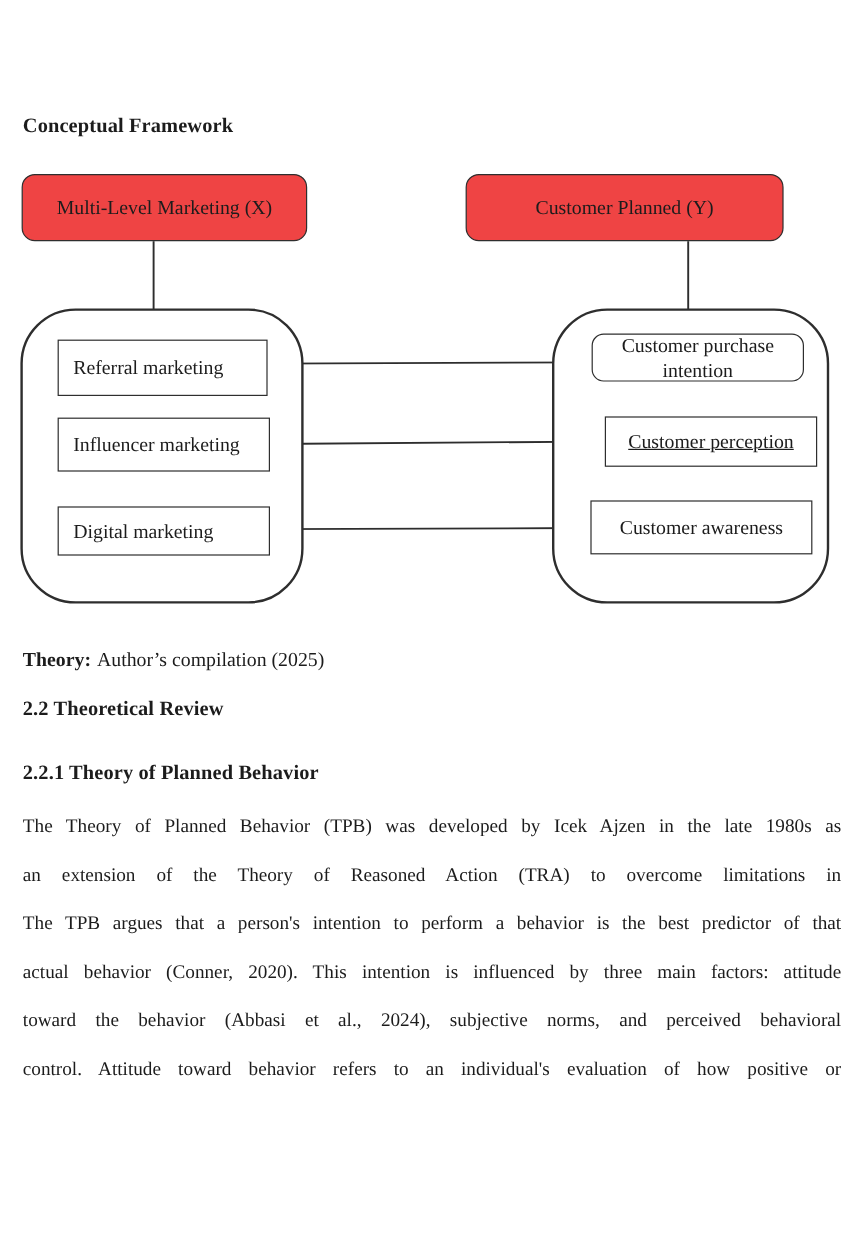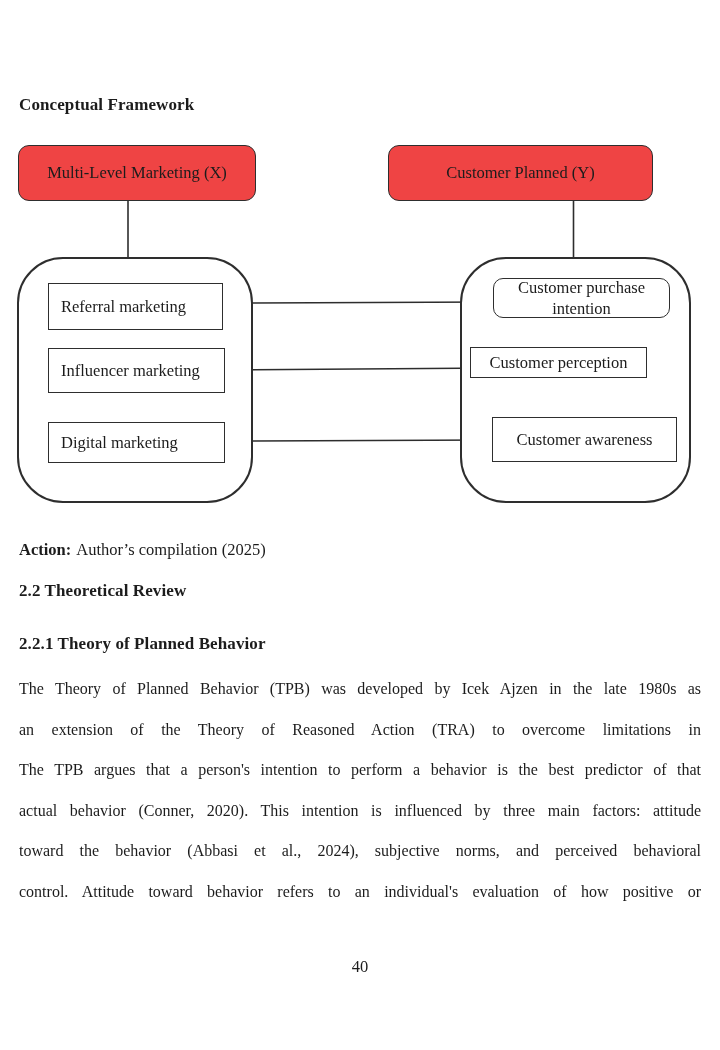--- a/index.html
+++ b/index.html
@@ -54,21 +54,21 @@
     background: #fff;
     font-size: 16.5px;
     display: flex; align-items: center;
   }
   .ibox.left-align { padding-left: 12px; }
   .ibox.centered { justify-content: center; text-align: center; line-height: 1.28; padding: 0 6px; }
   #box-referral   { left: 48px; top: 283px; width: 175px; height: 47px; }
   #box-influencer { left: 48px; top: 348px; width: 177px; height: 45px; }
   #box-digital    { left: 48px; top: 422px; width: 177px; height: 41px; }
   #box-purchase   { left: 493px; top: 278px; width: 177px; height: 40px; border-radius: 10px; }
-  #box-perception { left: 470px; top: 347px; width: 177px; height: 31px; }
+  #box-perception { left: 504px; top: 347px; width: 177px; height: 42px; text-decoration: underline; }
   #box-awareness  { left: 492px; top: 417px; width: 185px; height: 45px; text-align: center; }
 
   svg.connectors {
     position: absolute; left: 0; top: 0;
     pointer-events: none;
   }
 
   .source-line {
     position: absolute; left: 19px; top: 540px;
     font-size: 16.5px; white-space: nowrap;
@@ -123,30 +123,29 @@
 
   <div class="ibox left-align" id="box-referral">Referral marketing</div>
   <div class="ibox left-align" id="box-influencer">Influencer marketing</div>
   <div class="ibox left-align" id="box-digital">Digital marketing</div>
 
   <div class="ibox centered" id="box-purchase">Customer purchase intention</div>
   <div class="ibox centered" id="box-perception">Customer perception</div>
   <div class="ibox centered" id="box-awareness">Customer awareness</div>
 
   <p class="source-line">
-    <span class="lbl">Action:</span><span class="txt">Author’s compilation (2025)</span>
+    <span class="lbl">Theory:</span><span class="txt">Author’s compilation (2025)</span>
   </p>
 
   <div class="heading" id="sec-heading">2.2 Theoretical Review</div>
   <div class="heading" id="subsec-heading">2.2.1 Theory of Planned Behavior</div>
 
   <div class="para">
     <div class="line">The Theory of Planned Behavior (TPB) was developed by Icek Ajzen in the late 1980s as</div>
     <div class="line">an extension of the Theory of Reasoned Action (TRA) to overcome limitations in</div>
     <div class="line">The TPB argues that a person's intention to perform a behavior is the best predictor of that</div>
     <div class="line">actual behavior (Conner, 2020). This intention is influenced by three main factors: attitude</div>
     <div class="line">toward the behavior (Abbasi et al., 2024), subjective norms, and perceived behavioral</div>
     <div class="line">control. Attitude toward behavior refers to an individual's evaluation of how positive or</div>
   </div>
 
-  <div class="pageno">40</div>
 
 </div>
 
 </body></html>

